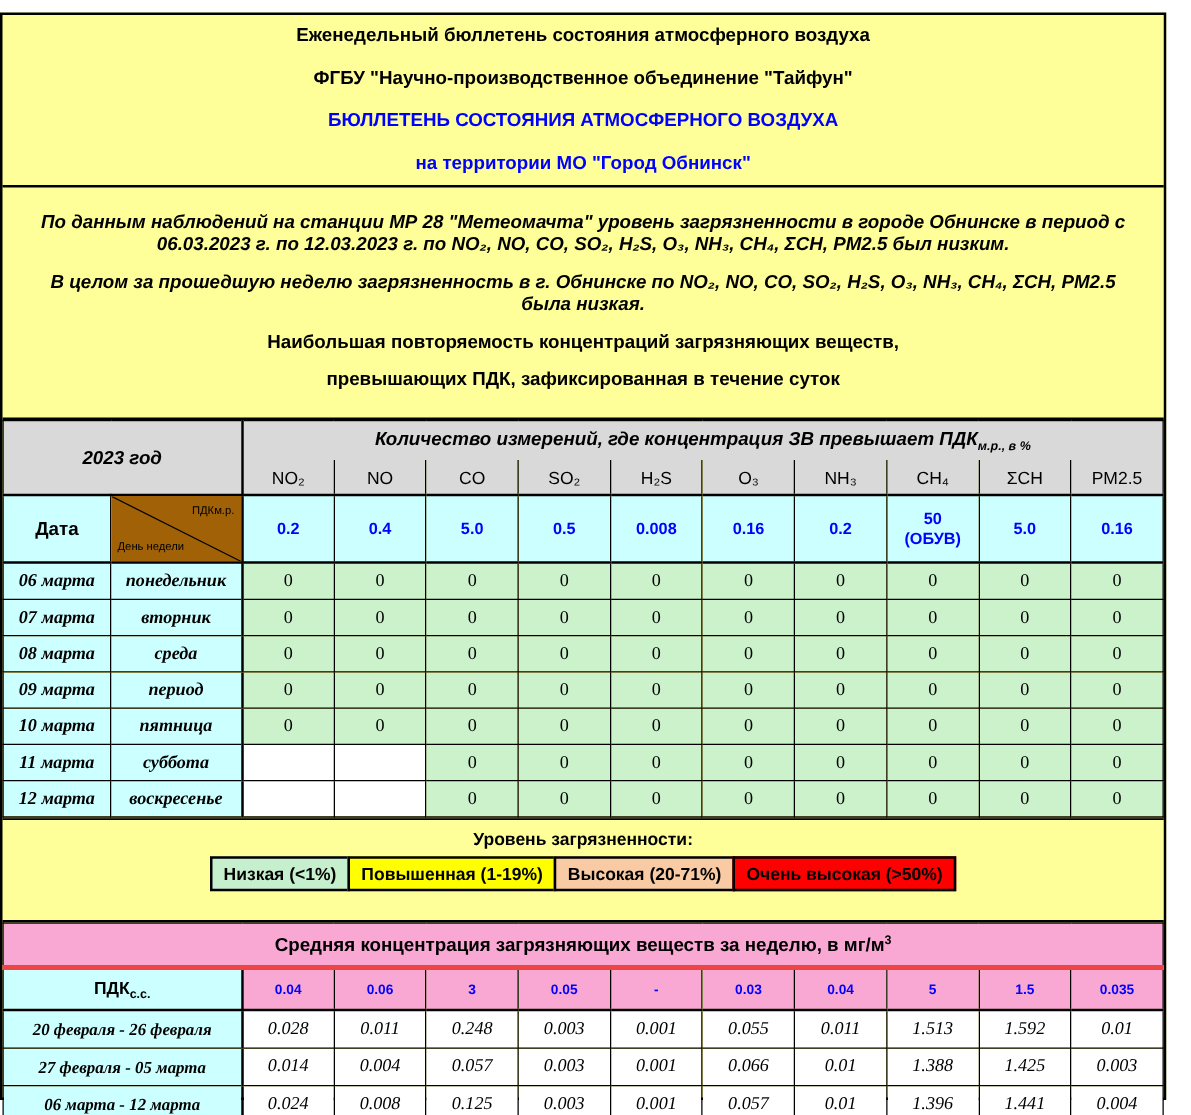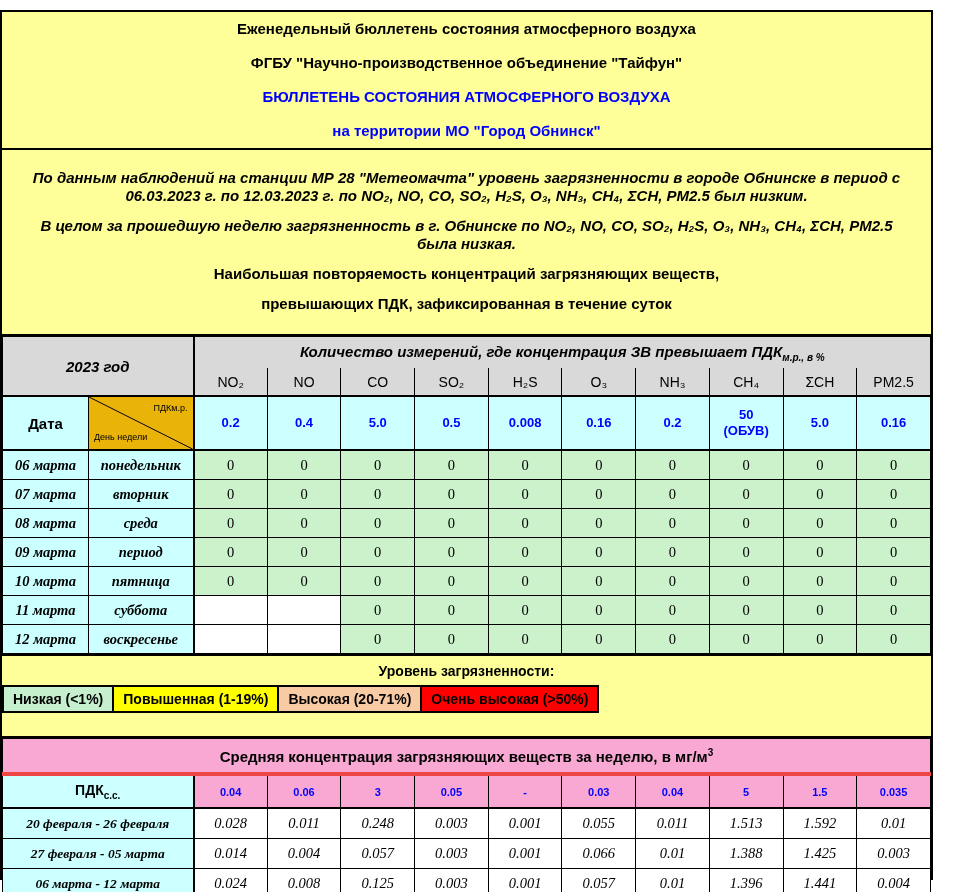--- a/index.html
+++ b/index.html
@@ -27,38 +27,38 @@
   .tbl-wrap1 { border-bottom:1px solid #000; }
   
   .t1-year { background:#D9D9D9; font-weight:bold; font-style:italic; font-size:15px;
              border-right:2px solid #000; border-bottom:2px solid #000; }
   .t1-meas { background:#D9D9D9; font-weight:bold; font-style:italic; font-size:15px;
              height:31px; border-bottom:0; }
   .t1-meas sub { font-size:10px; }
   .t1-poll { background:#D9D9D9; font-size:14px; height:27px; border-top:0; border-bottom:2px solid #000; }
   .pdkrow td { height:52px; border-bottom:2px solid #000; }
   .t1-datelabel { background:#CCFFFF; font-weight:bold; font-size:15px; }
-  .t1-diag { background:#eab308; position:relative; border-right:2px solid #000; }
+  .t1-diag { background:#a16207; position:relative; border-right:2px solid #000; }
   .t1-diag svg { position:absolute; left:0; top:0; width:100%; height:100%; }
   .t1-diag .dtop { position:absolute; top:6px; right:5px; font-size:9px; color:#000; }
   .t1-diag .dbot { position:absolute; bottom:7px; left:5px; font-size:9px; color:#000; }
   .t1-pdkval { background:#CCFFFF; color:#0000FF; font-weight:bold; font-size:13px;
                white-space:pre-line; line-height:16px; }
   .drow td { height:28px; }
   .drow .date, .drow .day {
     background:#CCFFFF; font-family:"Liberation Serif","DejaVu Serif",serif;
     font-weight:bold; font-style:italic; font-size:14.5px;
   }
   .drow .day { border-right:2px solid #000; }
   .drow .val { background:#CCF2CC; font-family:"Liberation Serif","DejaVu Serif",serif; font-size:14.5px; }
   .drow .val:empty { background:#FFFFFF; }
   
   .legend-box { border-top:1px solid #000; border-bottom:2px solid #000; text-align:center; padding:5px 0 23px; }
   .legend-title { margin:2px 0 6px; font-size:14px; font-weight:bold; color:#000; }
-  .legend-items { display:flex; }
+  .legend-items { display:flex; justify-content:center; }
   .legend-item { border:2px solid #000; margin-left:-2px; padding:3px 9px; font-size:14px;
                  font-weight:bold; line-height:18px; white-space:nowrap; color:#000; }
   .legend-item:first-child { margin-left:0; }
   
   .t2-title { background:#f9a8d4; font-weight:bold; font-size:15px; height:33px; border-bottom:4px solid #ef4444; }
   .t2-title sup { font-size:10px; }
   .pdk2row td { height:31px; border-bottom:2px solid #000; }
   .t2-pdklabel { background:#CCFFFF; font-weight:bold; font-size:14px; border-right:2px solid #000; }
   .t2-pdklabel sub { font-size:10px; }
   .t2-pdkval { background:#f9a8d4; color:#0000FF; font-weight:bold; font-size:11px; }

